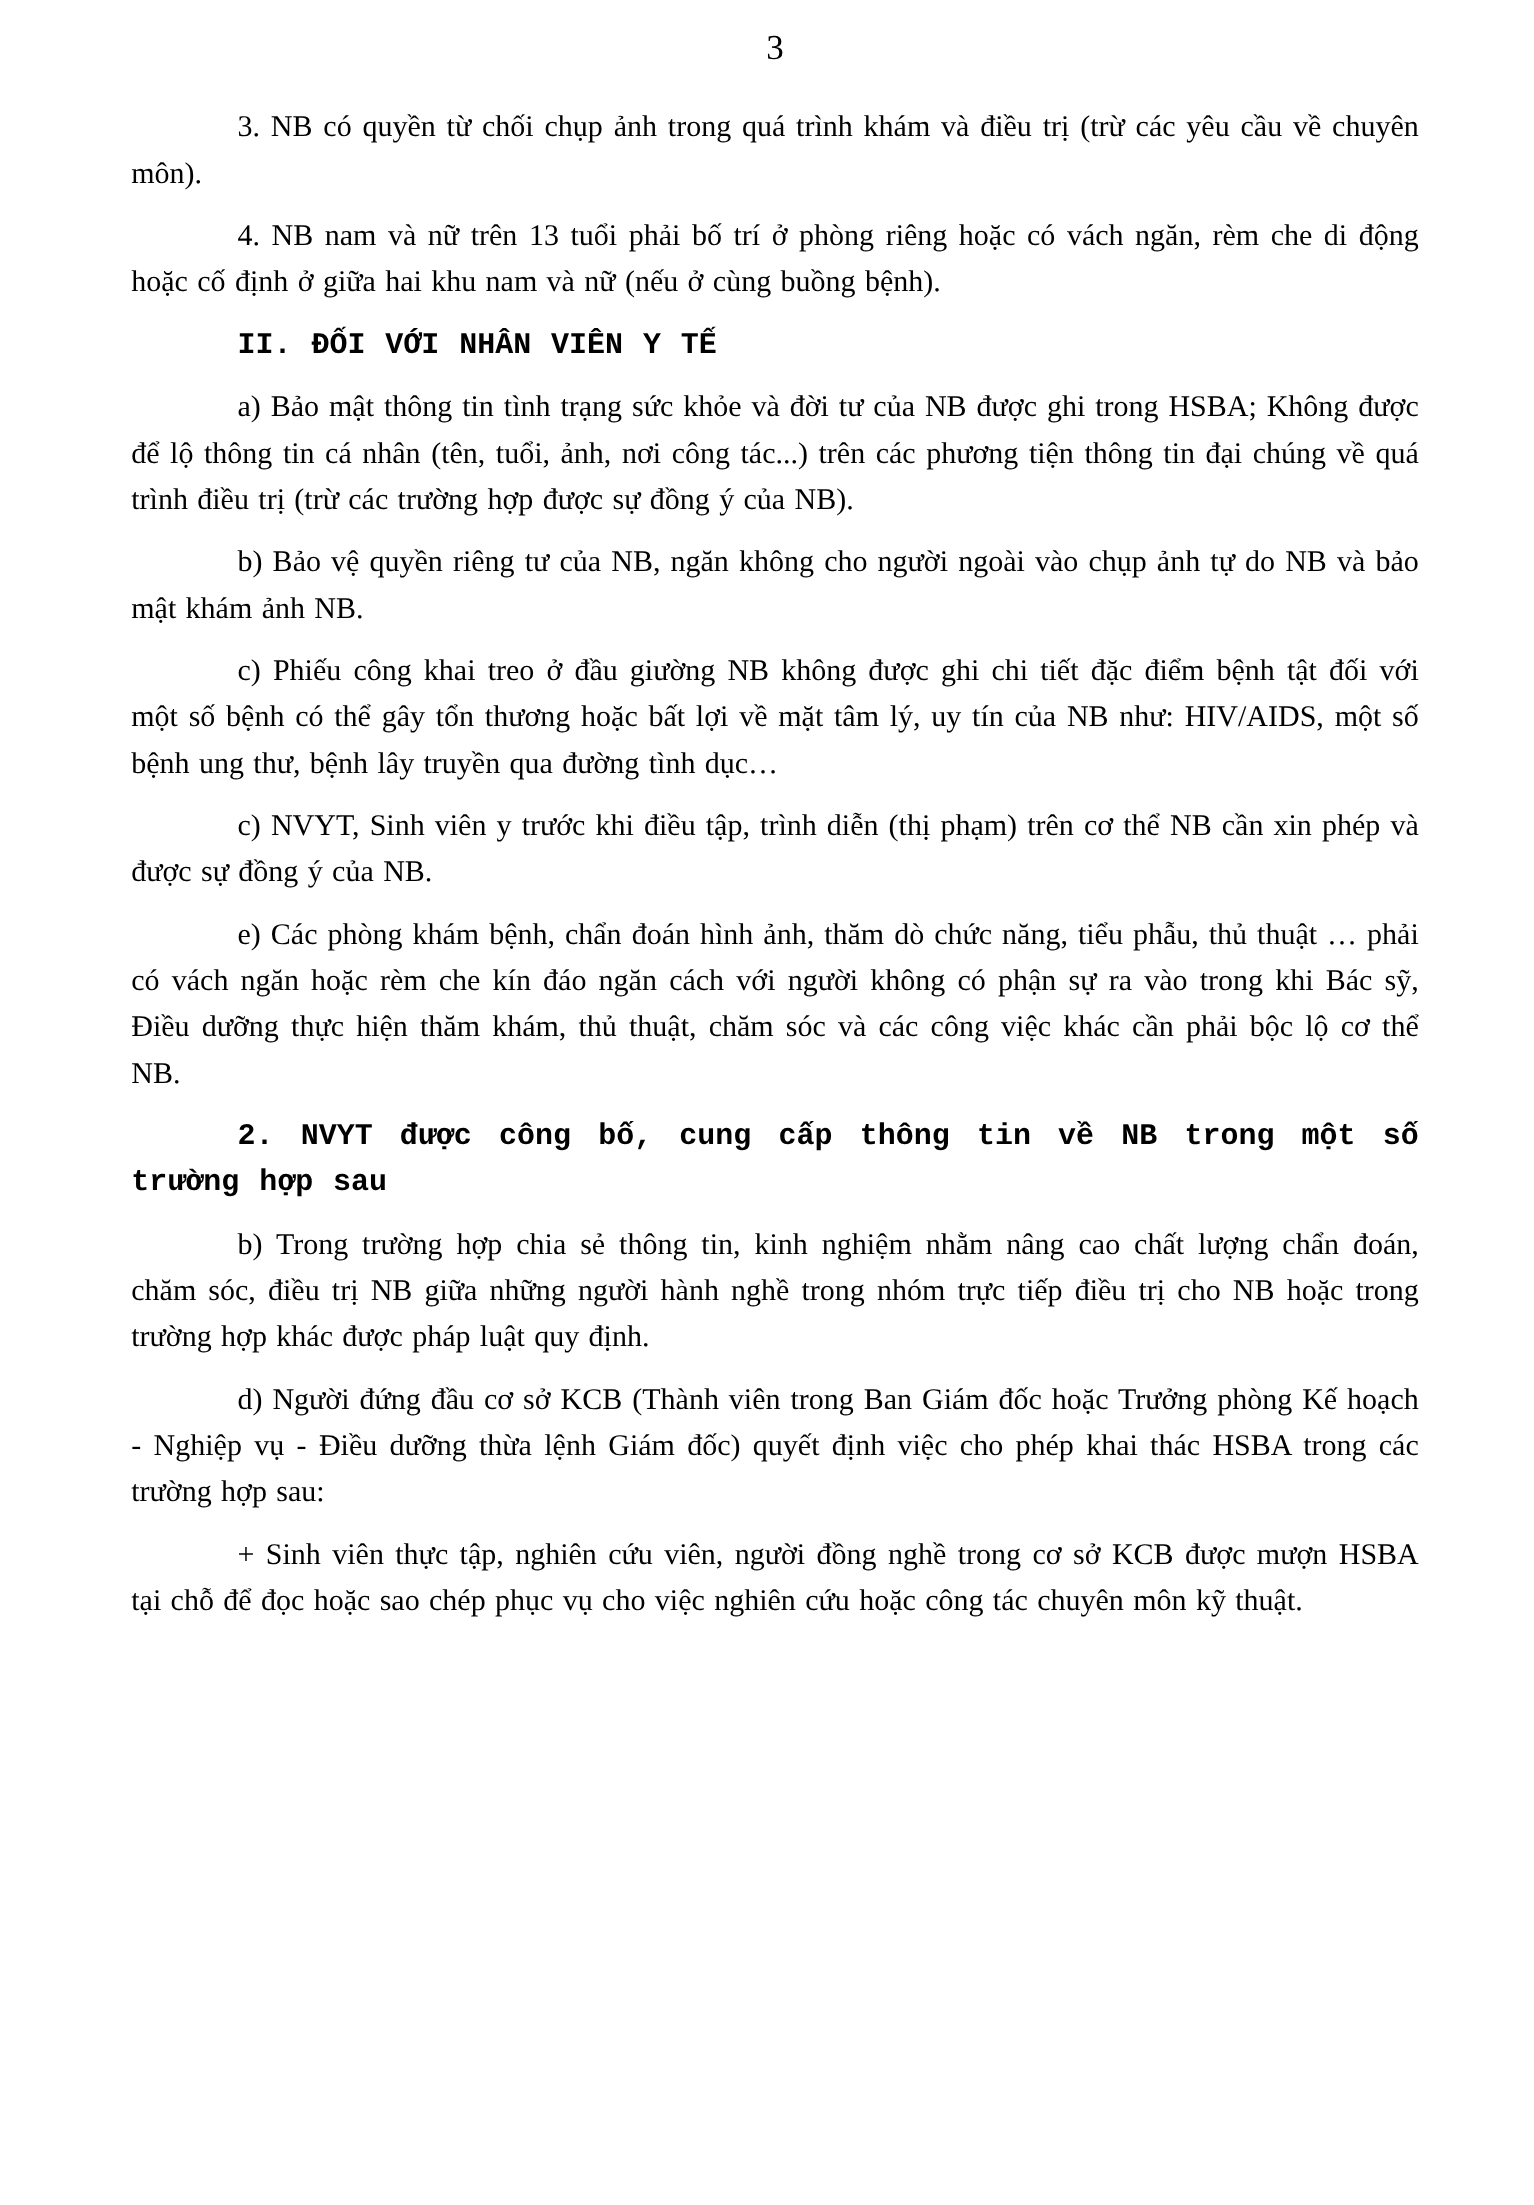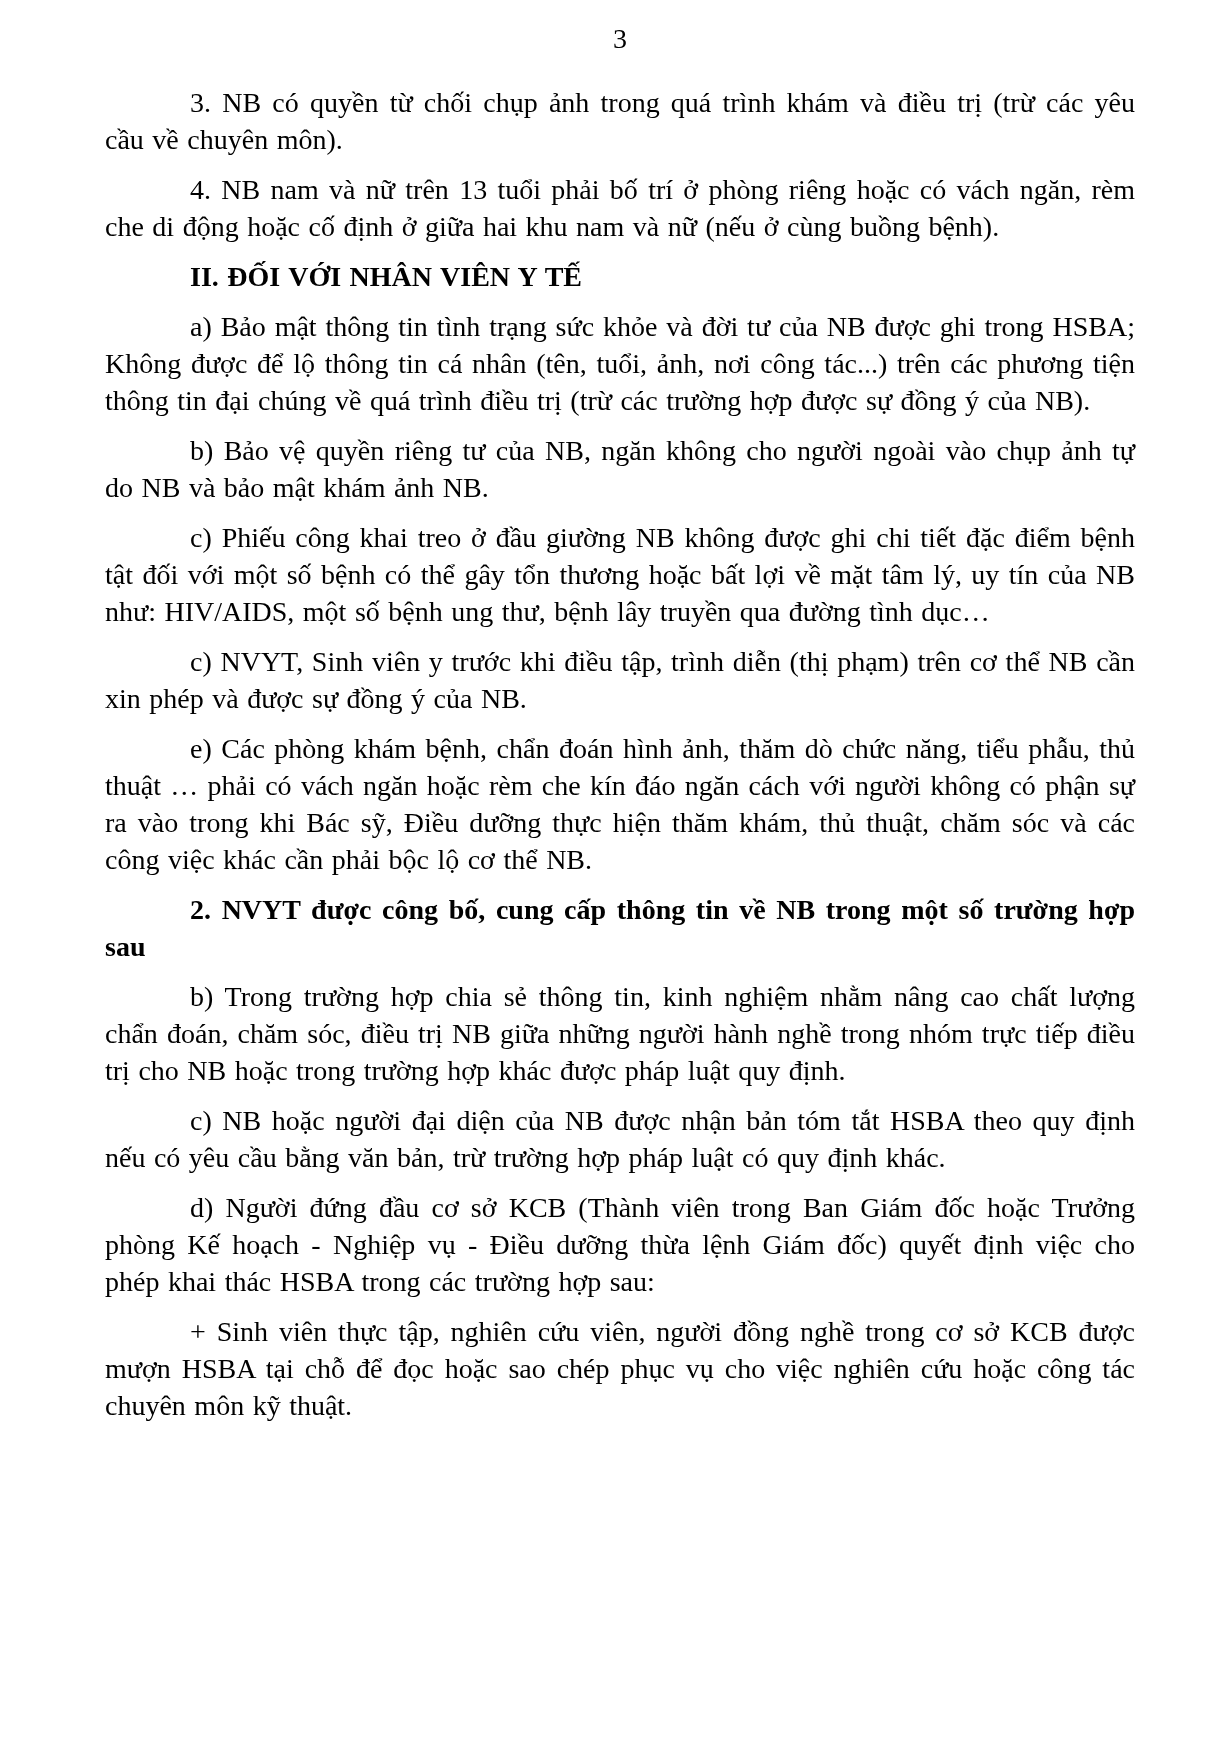--- a/index.html
+++ b/index.html
@@ -20,29 +20,30 @@
     height: 1764px;
     padding: 20px 92px 0 105px;
   }
   .page-number {
     font-size: 28px;
     line-height: 37px;
     text-align: center;
     margin: 0 0 27px 0;
   }
   p.para {
-    font-size: 28px;
+    font-size: 24px;
     line-height: 37px;
     text-align: justify;
     text-indent: 85px;
     margin: 0 0 13px 0;
     word-spacing: 1.5px;
   }
   p.heading {
     font-weight: bold;
+    font-family: Liberation Mono, monospace;
   }
 </style>
 </head>
 <body>
 
 <div class="page">
   <p class="page-number">3</p>
 
   <p class="para">3. NB có quyền từ chối chụp ảnh trong quá trình khám và điều trị (trừ các yêu cầu về chuyên môn).</p>
   <p class="para">4. NB nam và nữ trên 13 tuổi phải bố trí ở phòng riêng hoặc có vách ngăn, rèm che di động hoặc cố định ở giữa hai khu nam và nữ (nếu ở cùng buồng bệnh).</p>
@@ -51,16 +52,15 @@
 
   <p class="para">a) Bảo mật thông tin tình trạng sức khỏe và đời tư của NB được ghi trong HSBA; Không được để lộ thông tin cá nhân (tên, tuổi, ảnh, nơi công tác...) trên các phương tiện thông tin đại chúng về quá trình điều trị (trừ các trường hợp được sự đồng ý của NB).</p>
   <p class="para">b) Bảo vệ quyền riêng tư của NB, ngăn không cho người ngoài vào chụp ảnh tự do NB và bảo mật khám ảnh NB.</p>
   <p class="para">c) Phiếu công khai treo ở đầu giường NB không được ghi chi tiết đặc điểm bệnh tật đối với một số bệnh có thể gây tổn thương hoặc bất lợi về mặt tâm lý, uy tín của NB như: HIV/AIDS, một số bệnh ung thư, bệnh lây truyền qua đường tình dục…</p>
   <p class="para">c) NVYT, Sinh viên y trước khi điều tập, trình diễn (thị phạm) trên cơ thể NB cần xin phép và được sự đồng ý của NB.</p>
   <p class="para">e) Các phòng khám bệnh, chẩn đoán hình ảnh, thăm dò chức năng, tiểu phẫu, thủ thuật … phải có vách ngăn hoặc rèm che kín đáo ngăn cách với người không có phận sự ra vào trong khi Bác sỹ, Điều dưỡng thực hiện thăm khám, thủ thuật, chăm sóc và các công việc khác cần phải bộc lộ cơ thể NB.</p>
 
   <p class="para heading">2. NVYT được công bố, cung cấp thông tin về NB trong một số trường hợp sau</p>
 
   <p class="para">b) Trong trường hợp chia sẻ thông tin, kinh nghiệm nhằm nâng cao chất lượng chẩn đoán, chăm sóc, điều trị NB giữa những người hành nghề trong nhóm trực tiếp điều trị cho NB hoặc trong trường hợp khác được pháp luật quy định.</p>
-  <p class="para">c) NB hoặc người đại diện của NB được nhận bản tóm tắt HSBA theo quy định nếu có yêu cầu bằng văn bản, trừ trường hợp pháp luật có quy định khác.</p>
   <p class="para">d) Người đứng đầu cơ sở KCB (Thành viên trong Ban Giám đốc hoặc Trưởng phòng Kế hoạch - Nghiệp vụ - Điều dưỡng thừa lệnh Giám đốc) quyết định việc cho phép khai thác HSBA trong các trường hợp sau:</p>
   <p class="para">+ Sinh viên thực tập, nghiên cứu viên, người đồng nghề trong cơ sở KCB được mượn HSBA tại chỗ để đọc hoặc sao chép phục vụ cho việc nghiên cứu hoặc công tác chuyên môn kỹ thuật.</p>
 </div>
 
 </body></html>

